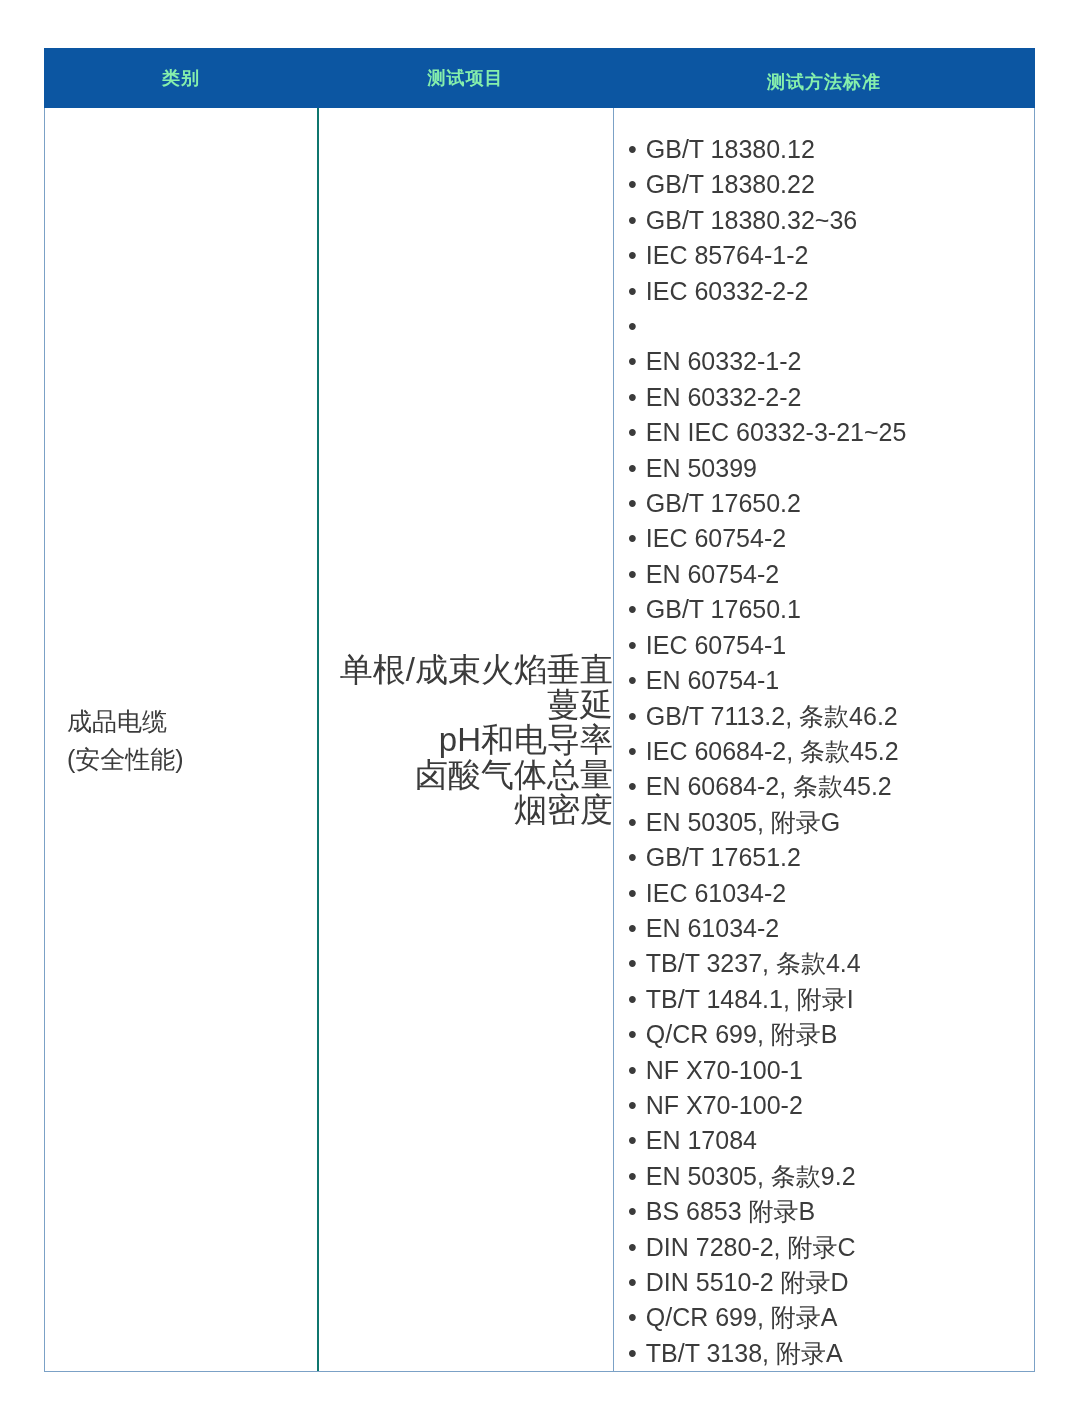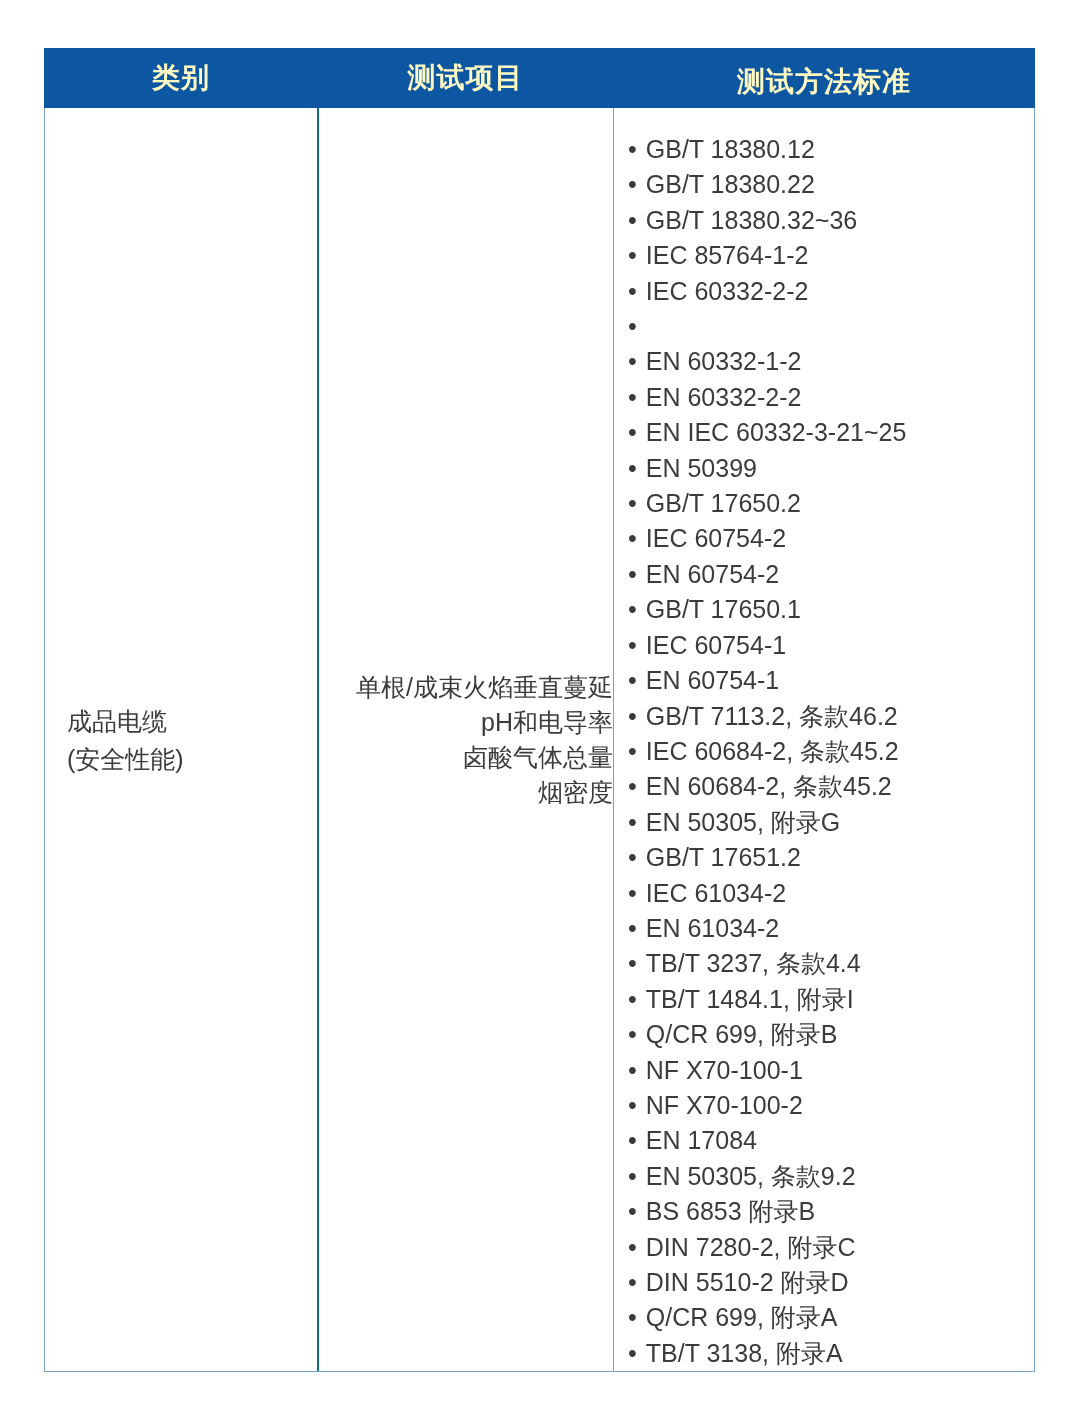--- a/index.html
+++ b/index.html
@@ -22,22 +22,22 @@
   }
   .thead {
     display: flex;
     height: 60px;
     background: #0C56A2;
   }
   .th {
     display: flex;
     align-items: center;
     justify-content: center;
-    color: #fef9c3;
-    font-size: 28px;
+    color: #86efac;
+    font-size: 18px;
     font-weight: bold;
     letter-spacing: 1px;
   }
   .col1 { width: 274px; flex: 0 0 274px; }
   .col2 { width: 295px; flex: 0 0 295px; text-align: right; }
   .col3 { flex: 1 1 auto; margin-top: 8px; }
   .tbody {
     display: flex;
     height: 1264px;
     box-sizing: border-box;
@@ -57,21 +57,21 @@
     padding-left: 22px;
     font-size: 25px;
     line-height: 38px;
   }
   .td.col2 {
     border-right: 1px solid #7BA1C6;
     display: flex;
     flex-direction: column;
     justify-content: center;
     padding-left: 12px;
-    font-size: 25px;
+    font-size: 33px;
     line-height: 35px;
   }
   .td.col3 {
     padding: 16px 8px 8px 14px;
     font-size: 25px;
     overflow: hidden;
   }
   .std-item {
     display: flex;
     line-height: 35.4px;

